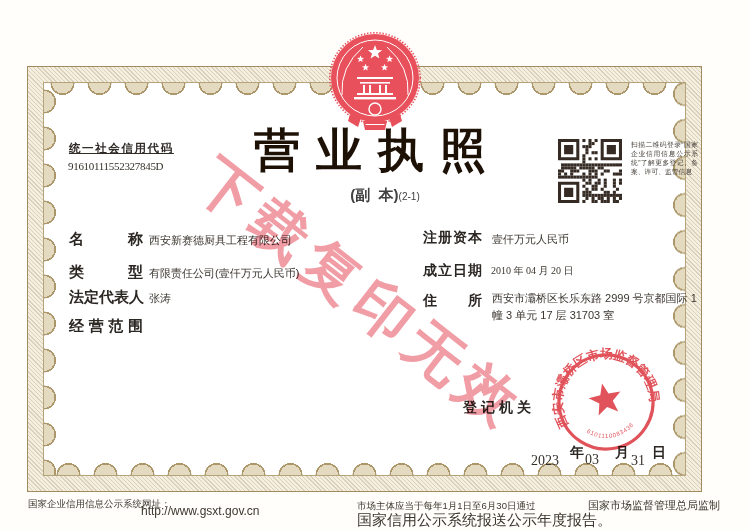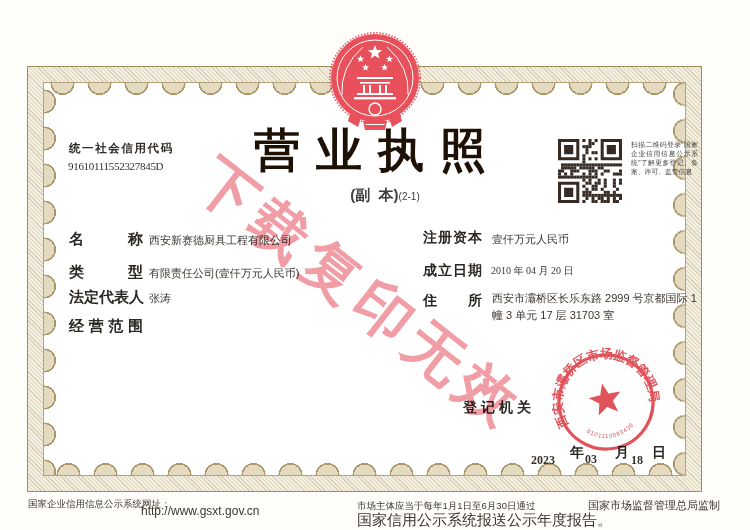--- a/index.html
+++ b/index.html
@@ -20,41 +20,41 @@
   .sc-r{top:16px;bottom:16px;right:16px;width:18px;background-repeat:repeat-y;background-size:18px 37px;background-position:right;
         background-image:radial-gradient(circle at 100% 50%,rgba(226,216,189,.95) 0 40%,#ab9769 40% 46%,rgba(171,151,105,0) 47%);}
   
   .emblem{position:absolute;left:327px;top:31px;width:96px;height:104px;z-index:15;}
   .qr{position:absolute;left:558px;top:139px;width:64px;height:64px;z-index:10;fill:#352a24;}
   .qr-caption{position:absolute;left:631px;top:140px;width:67px;z-index:10;
               font-size:6.8px;line-height:9px;color:#46403a;text-align:justify;}
   .seal{position:absolute;left:540px;top:336px;width:132px;height:132px;z-index:40;
         transform:rotate(-12deg);opacity:.88;mix-blend-mode:multiply;}
   
-  .credit-label{position:absolute;left:69px;top:141px;font-size:11.5px;font-weight:700;letter-spacing:1.6px;z-index:10;}
+  .credit-label{position:absolute;left:69px;top:141px;font-size:11.5px;font-weight:700;letter-spacing:1.6px;z-index:10;text-decoration:underline;}
   .credit-code{position:absolute;left:68px;top:160px;font-size:11px;letter-spacing:-0.3px;z-index:10;
                font-family:"Liberation Serif","DejaVu Serif",serif;color:#35302a;}
   .title{position:absolute;left:370px;top:120px;transform:translateX(-50%);white-space:nowrap;z-index:10;
          font-size:46px;font-weight:700;letter-spacing:16px;padding-left:16px;color:#1d1105;}
   .subtitle{position:absolute;left:385px;top:186px;transform:translateX(-50%);white-space:pre;z-index:10;color:#404040;}
   .subtitle .big{font-size:15px;font-weight:700;}
   .subtitle .small{font-size:10px;}
   
   .lbl{position:absolute;display:flex;justify-content:space-between;font-weight:700;z-index:10;color:#2b2723;}
   .lbl-l{left:69px;width:74px;font-size:15px;}
   .lbl-r{left:423px;width:59px;font-size:14px;}
   .val{position:absolute;font-size:11px;color:#3a352e;z-index:10;}
   .serif{font-family:"Liberation Serif","DejaVu Serif",serif;}
   .scope{width:268px;line-height:16.4px;text-align:justify;}
   .addr{width:208px;line-height:17px;}
   .registry-lbl{left:463px;width:68px;top:399px;font-size:14px;}
   
   .d{position:absolute;z-index:10;}
   .d-unit{font-size:14px;font-weight:700;color:#2b2723;}
-  .d-num{font-size:12px;font-family:"Liberation Serif","DejaVu Serif",serif;color:#35302a;font-weight:bold;}
+  .d-num{font-size:14px;font-family:"Liberation Serif","DejaVu Serif",serif;color:#35302a;}
   
   .watermark{position:absolute;left:228px;top:142px;z-index:30;white-space:nowrap;
              transform:rotate(38deg);transform-origin:0 0;
              font-size:58px;font-weight:700;letter-spacing:8px;
              color:#f0909a;opacity:.88;mix-blend-mode:multiply;}
   
   .foot{position:absolute;z-index:10;color:#3c362e;}
   .f-left-lbl{left:28px;top:498px;font-size:9.5px;}
   .f-left-url{left:141px;top:504px;font-size:12px;}
   .f-mid1{left:357px;top:500px;font-size:9.5px;}
@@ -329,21 +329,21 @@
     </text>
     <text font-size="6" fill="#dd3b44" font-family="Liberation Sans, DejaVu Sans, sans-serif">
       <textPath href="#sealNumArc" textLength="52">6101110083438</textPath>
     </text>
   </svg>
 
   <span class="d d-num" style="left:531px;top:453px">2023</span>
   <span class="d d-unit" style="left:570px;top:444px">年</span>
   <span class="d d-num" style="left:585px;top:452px">03</span>
   <span class="d d-unit" style="left:615px;top:444px">月</span>
-  <span class="d d-num" style="left:631px;top:453px">18</span>
+  <span class="d d-num" style="left:631px;top:453px">31</span>
   <span class="d d-unit" style="left:652px;top:444px">日</span>
 
   <div class="watermark">下载复印无效</div>
 
   <div class="foot f-left-lbl">国家企业信用信息公示系统网址：</div>
   <div class="foot f-left-url">http://www.gsxt.gov.cn</div>
   <div class="foot f-mid1">市场主体应当于每年1月1日至6月30日通过</div>
   <div class="foot f-mid2">国家信用公示系统报送公示年度报告。</div>
   <div class="foot f-right">国家市场监督管理总局监制</div>
 

